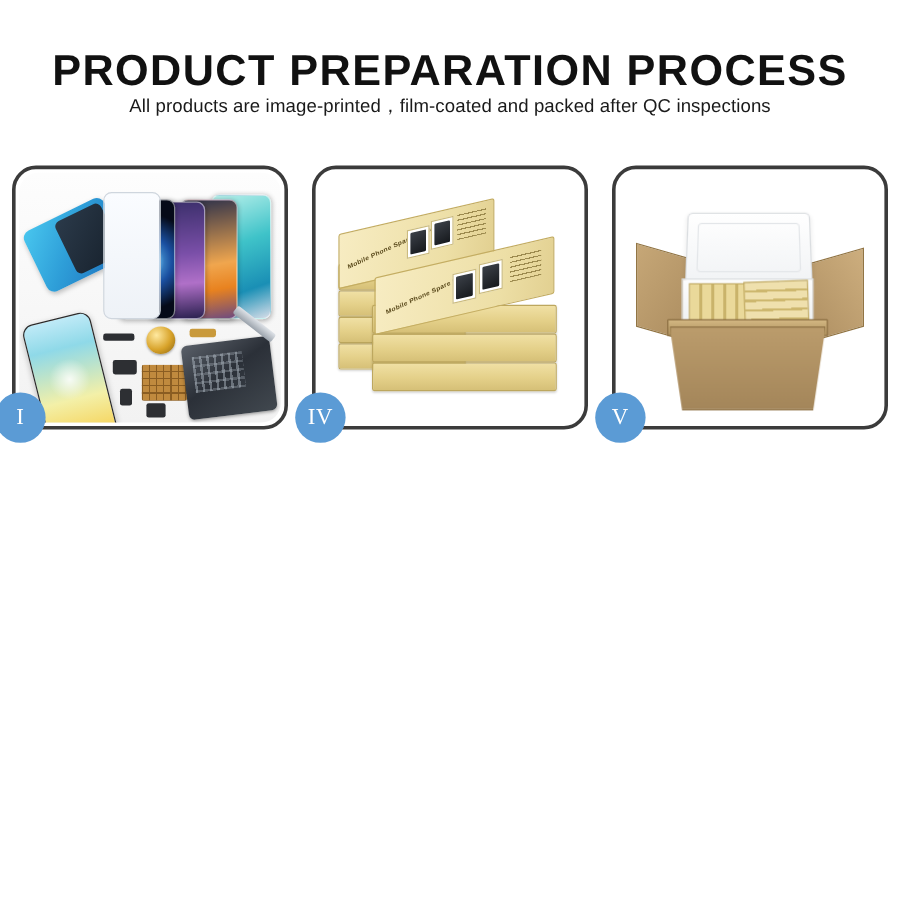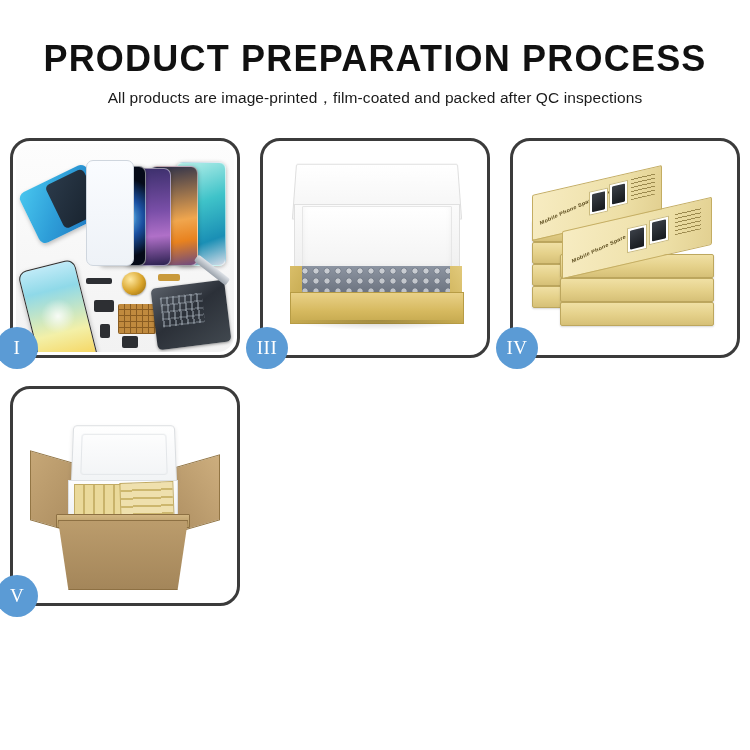--- a/index.html
+++ b/index.html
@@ -24,21 +24,20 @@
   .title {
     font-family: "Liberation Sans", sans-serif;
     font-size: 36px;
     font-weight: 700;
     letter-spacing: 1.2px;
     color: #111111;
     line-height: 1.05;
     white-space: nowrap;
   }
   .subtitle {
-    margin-top: 10px;
     font-family: "Liberation Sans", sans-serif;
     font-size: 15.5px;
     font-weight: 400;
     color: #1a1a1a;
     letter-spacing: 0.1px;
     white-space: nowrap;
   }
 
   
   .grid {
@@ -407,33 +406,20 @@
       <div class="p1-flex" style="left:142px;top:130px;width:22px;height:7px;"></div>
       <div class="p1-flex" style="left:140px;top:146px;width:18px;height:6px;"></div>
       <div class="p1-flex" style="left:144px;top:162px;width:20px;height:6px;"></div>
       <div class="p1-logic"></div>
       <div class="p1-tweez"></div>
     </div>
     <div class="badge">I</div>
   </div>
 
 
-  <div class="panel">
-    <div class="photo p3">
-      <div class="p3-lid"></div>
-      <div class="p3-back"></div>
-      <div class="p3-foam"></div>
-      <div class="p3-bubble"></div>
-      <div class="p3-side-l"></div>
-      <div class="p3-side-r"></div>
-      <div class="p3-front"></div>
-      <div class="p3-shadow"></div>
-    </div>
-    <div class="badge">III</div>
-  </div>
 
   <div class="panel">
     <div class="photo p4">
       <div class="p4-stack">
 
         <div class="p4-box" style="left:6px;top:58px;width:104px;height:20px;"></div>
         <div class="p4-box" style="left:6px;top:80px;width:104px;height:20px;"></div>
         <div class="p4-box" style="left:6px;top:102px;width:104px;height:20px;"></div>
         <div class="p4-box" style="left:6px;top:124px;width:104px;height:20px;"></div>
 

